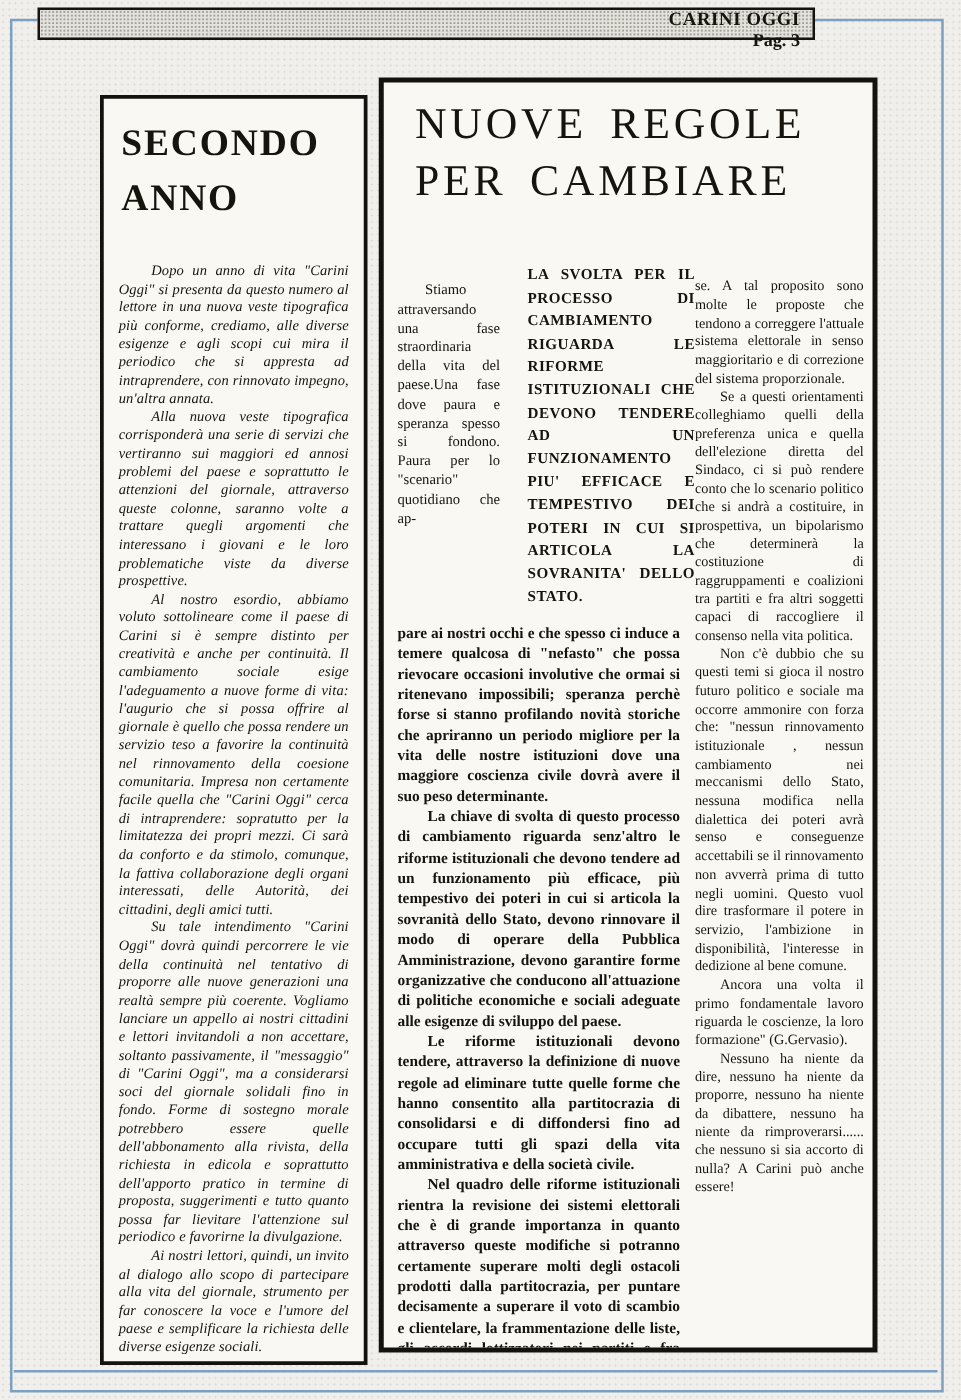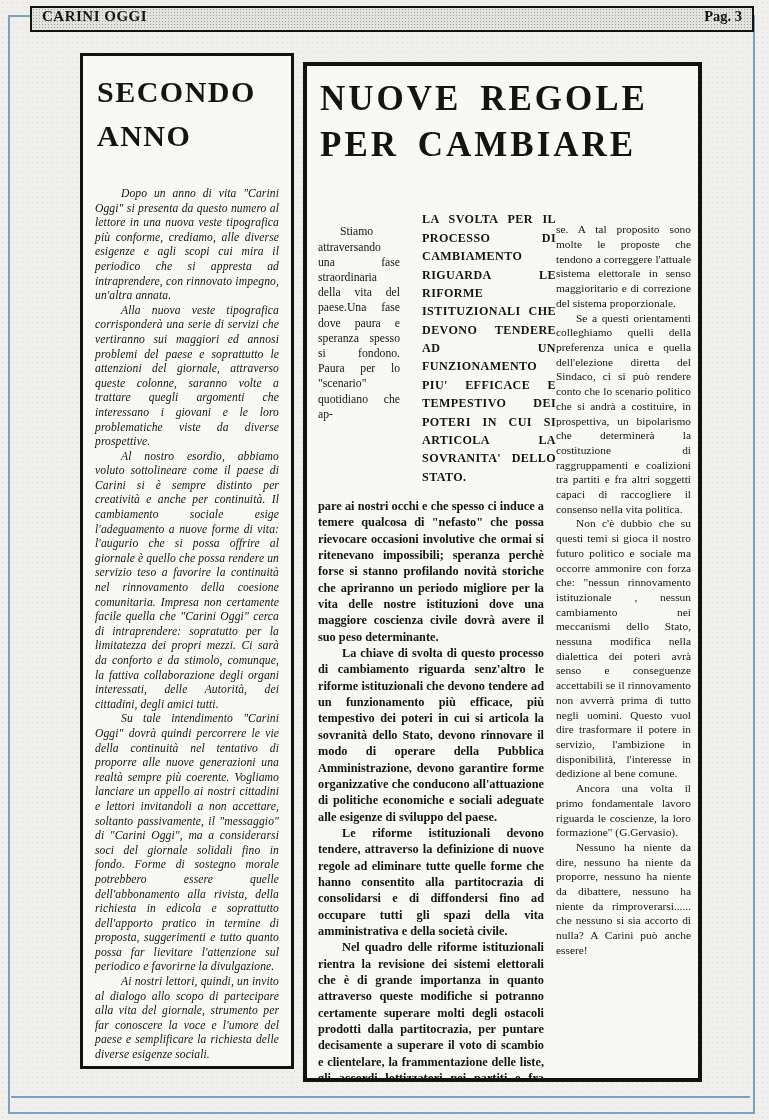--- a/index.html
+++ b/index.html
@@ -19,42 +19,43 @@
   }
   .blue-frame{
     position:absolute;left:8px;top:15px;width:743px;height:1095px;
     border:2px solid var(--frame-blue);z-index:1;background:transparent;
   }
   .bottom-rule{
     position:absolute;left:11px;top:1096px;width:739px;height:2px;
     background:var(--frame-blue);z-index:1;
   }
   .masthead-bar{
-    position:absolute;left:30px;top:6px;width:724px;height:26px;z-index:3;
+    position:absolute;left:30px;top:6px;width:622px;height:26px;z-index:3;
     box-sizing:border-box;border:2px solid #15130d;
     background-color:var(--halftone-gray);
     background-image:radial-gradient(circle,#a0a099 0.8px,transparent 1px);
     background-size:3px 3px;
-    display:flex;justify-content:space-between;align-items:flex-start;
+    display:flex;justify-content:space-between;align-items:flex-end;
     padding:0 10px;
+    flex-direction:column;
   }
   .masthead{font-weight:bold;font-size:15px;letter-spacing:0.5px;}
   .page-num{font-weight:bold;font-size:14.5px;}
   .box{
     position:absolute;z-index:2;background:var(--paper);
     border:3px solid #14120e;box-sizing:border-box;overflow:hidden;
   }
-  .left-article{left:80px;top:53px;width:214px;height:1016px;padding:8px 12px 6px 12px;}
+  .left-article{left:80px;top:76px;width:214px;height:1016px;padding:8px 12px 6px 12px;}
   .right-article{left:303px;top:62px;width:399px;height:1020px;border-width:4px;padding:6px 11px;}
   .left-title{
     margin:6px 0 30px 2px;font-weight:bold;font-size:30px;line-height:1.45;
     letter-spacing:1.5px;
   }
   .right-title{
-    margin:4px 0 16px 2px;font-weight:bold;font-size:35px;line-height:1.32;
+    margin:4px 0 16px 14px;font-weight:normal;font-size:35px;line-height:1.32;
     letter-spacing:3px;word-spacing:7px;white-space:nowrap;
   }
   .left-article p{
     margin:0;font-style:italic;font-size:11.6px;line-height:1.26;
     text-align:justify;text-indent:26px;letter-spacing:0.1px;
   }
   .sig{
     text-align:right;font-weight:bold;font-size:13px;font-style:normal;
     margin-top:3px;padding-right:4px;
   }

